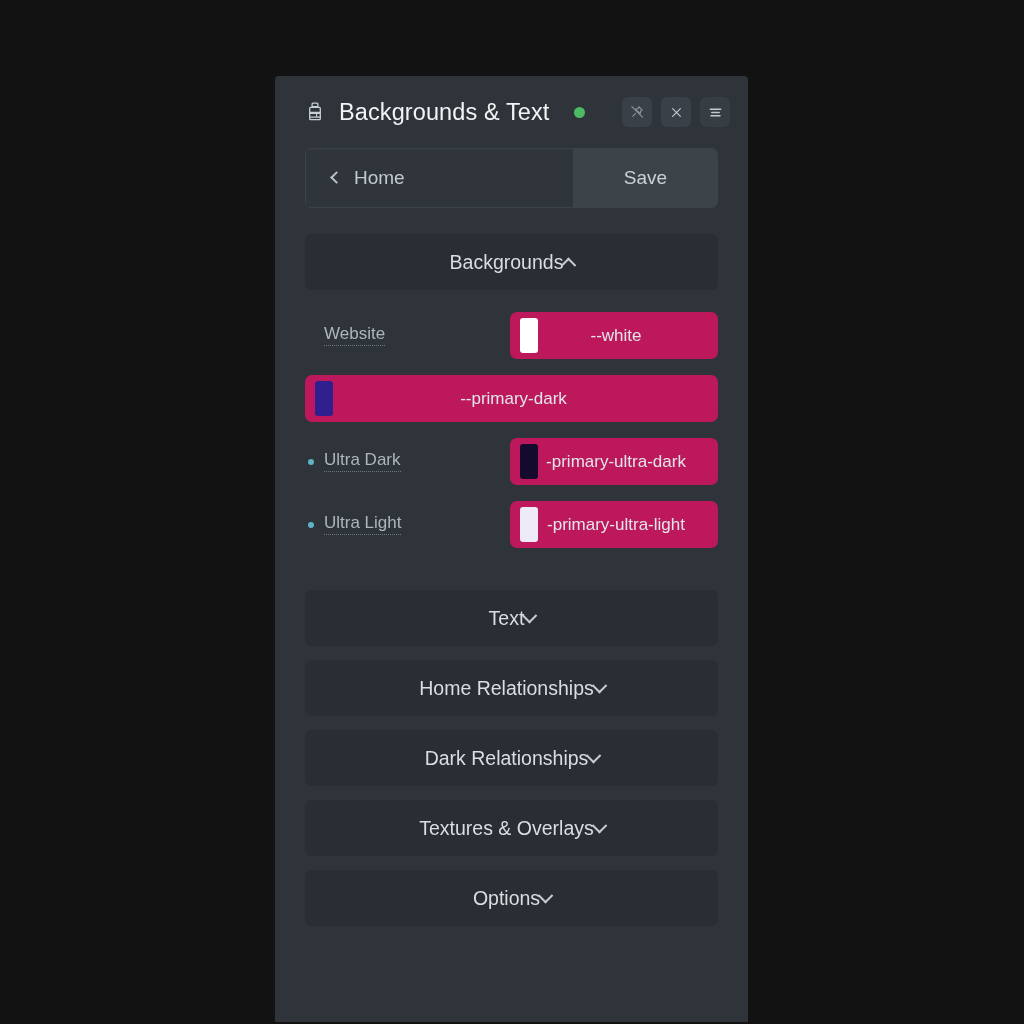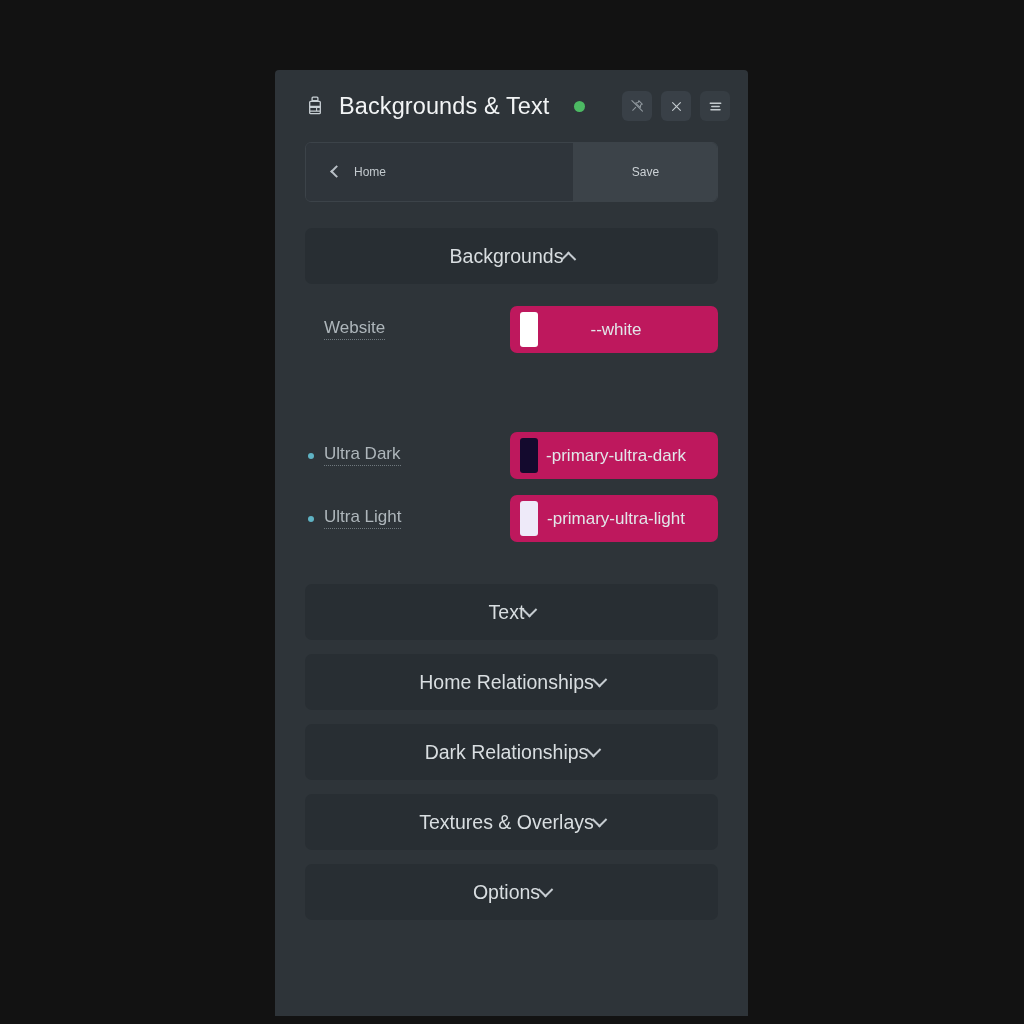--- a/index.html
+++ b/index.html
@@ -16,21 +16,21 @@
     position: relative;
     width: 1024px;
     height: 1024px;
     background: #121212;
   }
 
   
   .panel {
     position: absolute;
     left: 275px;
-    top: 70px;
+    top: 76px;
     width: 473px;
     height: 946px;
     background: #2e3439;
     border-radius: 4px 4px 0 0;
     overflow: hidden;
   }
 
   
   .titlebar {
     display: flex;
@@ -107,21 +107,21 @@
     width: 9px; height: 9px;
     border-left: 2px solid #b9c0c6;
     border-bottom: 2px solid #b9c0c6;
     transform: rotate(45deg);
     display: inline-block;
     flex: 0 0 auto;
     margin-bottom: 1px;
   }
 
   .nav-label {
-    font-size: 12px;
+    font-size: 19px;
     color: #c3cace;
   }
 
   .nav-save {
     width: 143px;
     display: flex;
     align-items: center;
     justify-content: center;
     background: #3c4349;
     cursor: pointer;
@@ -294,20 +294,24 @@
             <span class="bullet hidden"></span>
             <span class="row-label">Website</span>
           </div>
           <div class="swatch-btn">
             <span class="swatch-chip" style="background:#ffffff"></span>
             <span class="swatch-text">--white</span>
           </div>
         </div>
 
         <div class="row">
+          <div class="swatch-btn">
+            <span class="swatch-chip" style="background:#2f1f8f"></span>
+            <span class="swatch-text">--primary-dark</span>
+          </div>
         </div>
 
         <div class="row">
           <div class="row-left">
             <span class="bullet"></span>
             <span class="row-label">Ultra Dark</span>
           </div>
           <div class="swatch-btn">
             <span class="swatch-chip" style="background:#140a2e"></span>
             <span class="swatch-text">-primary-ultra-dark</span>

